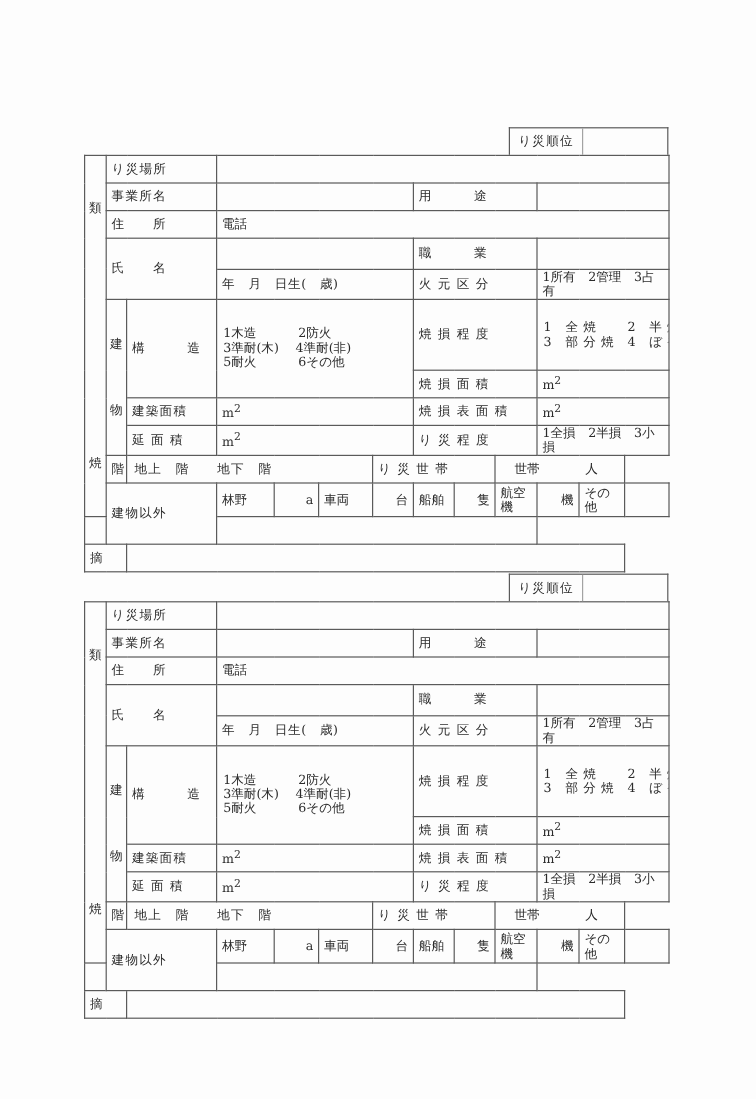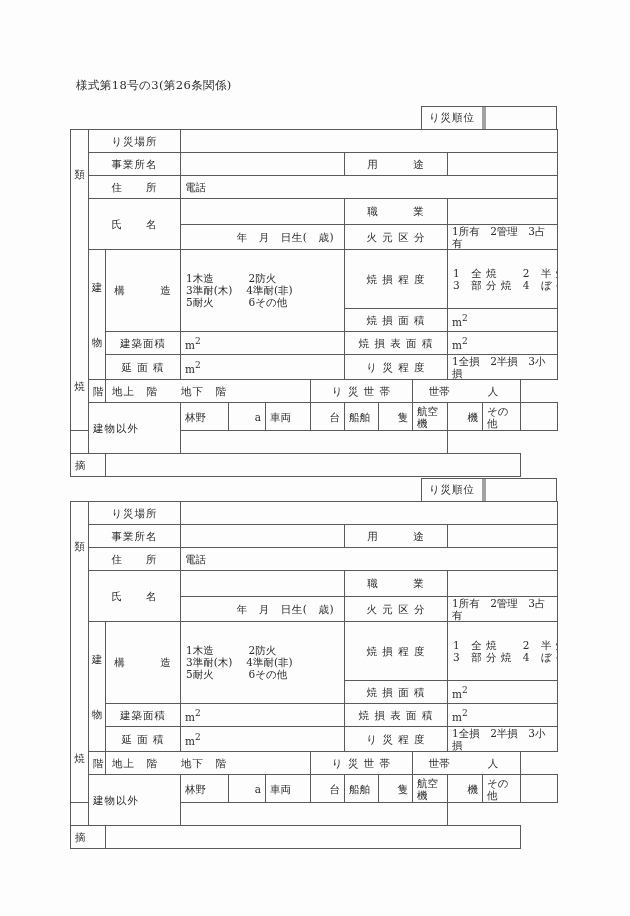--- a/index.html
+++ b/index.html
@@ -44,21 +44,21 @@
     margin-bottom: 0;
   }
   .rank-box {
     display: flex;
     border: 1px solid #5a5a5a;
     border-bottom: none;
     height: 22px;
   }
   .rank-label {
     width: 60px;
-    border-right: 4px solid #a3a3a3;
+    border-right: 1px solid #a3a3a3;
     display: flex;
     align-items: center;
     justify-content: center;
     font-size: 10.5px;
     letter-spacing: 1px;
   }
   .rank-value {
     width: 70px;
   }
 
@@ -101,42 +101,42 @@
     display: flex;
     flex-direction: column;
     justify-content: space-around;
     align-items: center;
     height: 100%;
     min-height: 96px;
     padding: 10px 0;
     box-sizing: border-box;
   }
   .lbl {
-    text-align: center;
+    text-align: left;
     letter-spacing: 1px;
     white-space: nowrap;
   }
   .cell-right {
     text-align: left;
   }
   .multi {
     padding: 16px 5px !important;
     line-height: 1.28;
     font-size: 10.2px;
   }
   .multi .mline {
     display: block;
     white-space: pre;
   }
   .opt-grid .mline {
     letter-spacing: 0.5px;
   }
   .sq { font-size: 9px; vertical-align: 0.5em; }
   .dob {
-    text-align: right;
+    text-align: left;
     padding-right: 10px !important;
     letter-spacing: 0.5px;
     white-space: nowrap;
   }
   .tel-center {
   }
   .floors {
     letter-spacing: 1px;
     white-space: nowrap;
     padding-left: 6px !important;
@@ -156,21 +156,20 @@
     text-align: right;
   }
   .tall { height: 30px; }
   .tall2 { height: 32px; }
 </style>
 </head>
 <body>
 
 <div class="page">
 
-  <div class="form-title">様式第18号の3(第26条関係)</div>
 
   <div class="form-block first">
 
     <div class="rank-row">
       <div class="rank-box">
         <div class="rank-label">り災順位</div>
         <div class="rank-value"></div>
       </div>
     </div>
 

